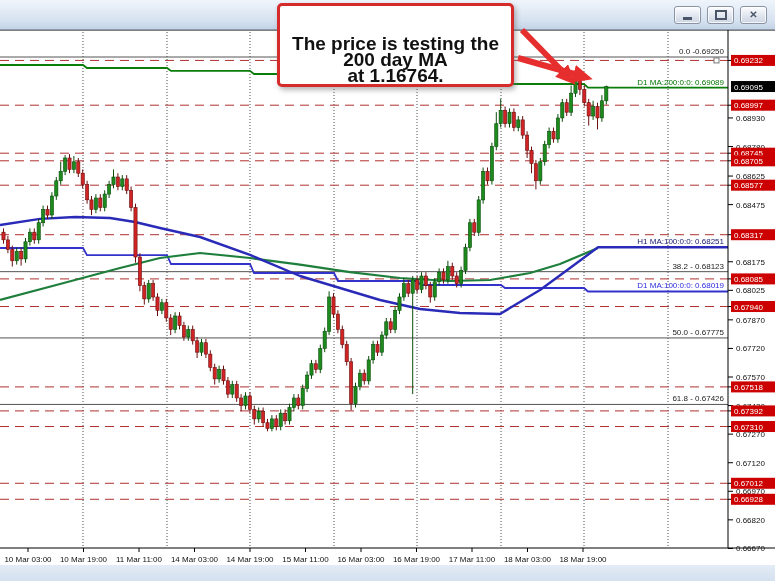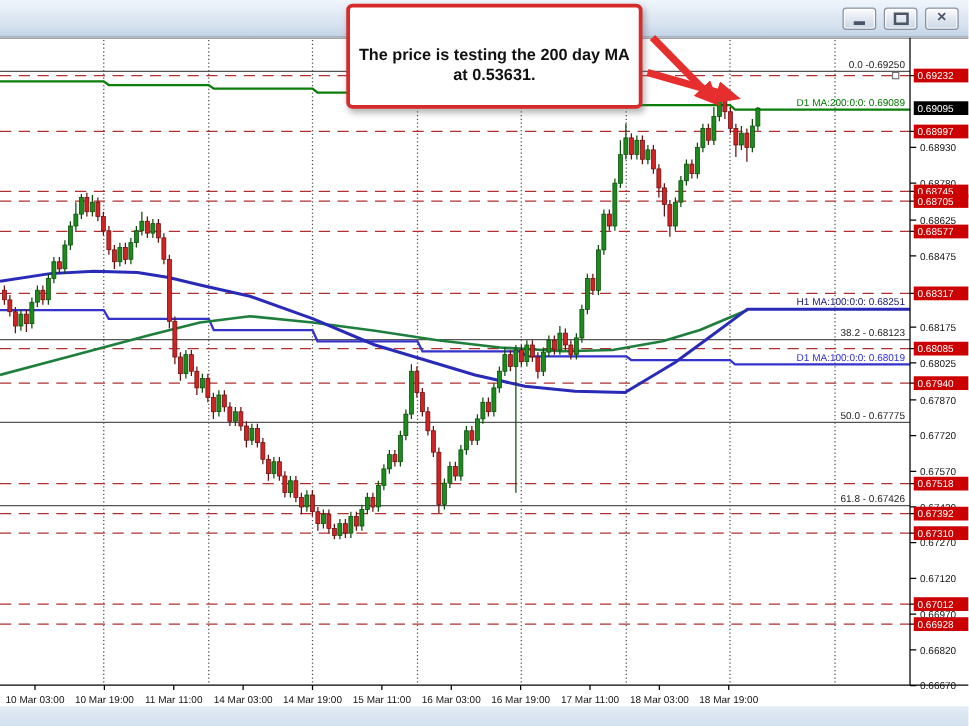--- a/index.html
+++ b/index.html
@@ -13,21 +13,21 @@
     border:1px solid #8a93a3;border-radius:3px;display:flex;align-items:center;
     justify-content:center;box-shadow:inset 0 0 0 1px rgba(255,255,255,.8);cursor:pointer;}
   .glyph-min{width:9px;height:3px;background:#4a5568;margin-top:6px;}
   .glyph-restore{width:8px;height:6px;border:2px solid #4a5568;}
   .glyph-close{font-size:10px;font-weight:bold;color:#4a5568;line-height:10px;}
   .chartlayer{position:absolute;left:0;top:30px;z-index:1;}
   svg text{font-family:"Liberation Sans",sans-serif;}
   .annotation{position:absolute;left:277px;top:3px;width:237px;height:84px;
     box-sizing:border-box;background:#ffffff;border:3px solid #d62b2b;border-radius:5px;
     box-shadow:2px 3px 5px rgba(110,110,110,.5);z-index:5;text-align:center;
-    font-weight:bold;font-size:13px;line-height:16px;color:#111;padding-top:30px;cursor:move;}
+    font-weight:bold;font-size:19px;line-height:16px;color:#111;padding-top:30px;cursor:move;}
   .arrows{position:absolute;left:0;top:0;width:775px;height:581px;z-index:6;pointer-events:none;}
   .bottomstrip{position:absolute;left:0;top:565px;width:775px;height:16px;
     background:linear-gradient(#e3ecf6,#d3e0ee);z-index:2;}
 </style>
 </head>
 <body>
 
 <div class="window">
 
   <div class="titlebar">
@@ -468,21 +468,21 @@
           <text x="724" y="54.66666666666667" fill="#007500" font-size="8" text-anchor="end">D1 MA:200:0:0: 0.69089</text>
           <text x="724" y="214.2857142857153" fill="#16166e" font-size="8" text-anchor="end">H1 MA:100:0:0: 0.68251</text>
           <text x="724" y="258.4761904761913" fill="#2a2ae0" font-size="8" text-anchor="end">D1 MA:100:0:0: 0.68019</text>
         </g>
         <rect x="714" y="27.928571428570628" width="5" height="5" fill="#fff" stroke="#777"></rect>
       </svg>
   </div>
 
   <div class="annotation">
     <div>The price is testing the 200 day MA</div>
-    <div>at 0.53631.</div>
+    <div>at 1.16764.</div>
   </div>
 
   <svg class="arrows" id="arrows-svg">
       <defs>
         <marker id="ah" markerUnits="userSpaceOnUse" markerWidth="20" markerHeight="18" refX="12" refY="9" orient="auto">
           <polygon points="0,0 20,9 0,18" fill="#e62e2e"></polygon>
         </marker>
       </defs>
       <line x1="522" y1="30" x2="570" y2="79" stroke="#e62e2e" stroke-width="6" marker-end="url(#ah)"></line>
       <line x1="518" y1="58" x2="585" y2="77" stroke="#e62e2e" stroke-width="6" marker-end="url(#ah)"></line>

